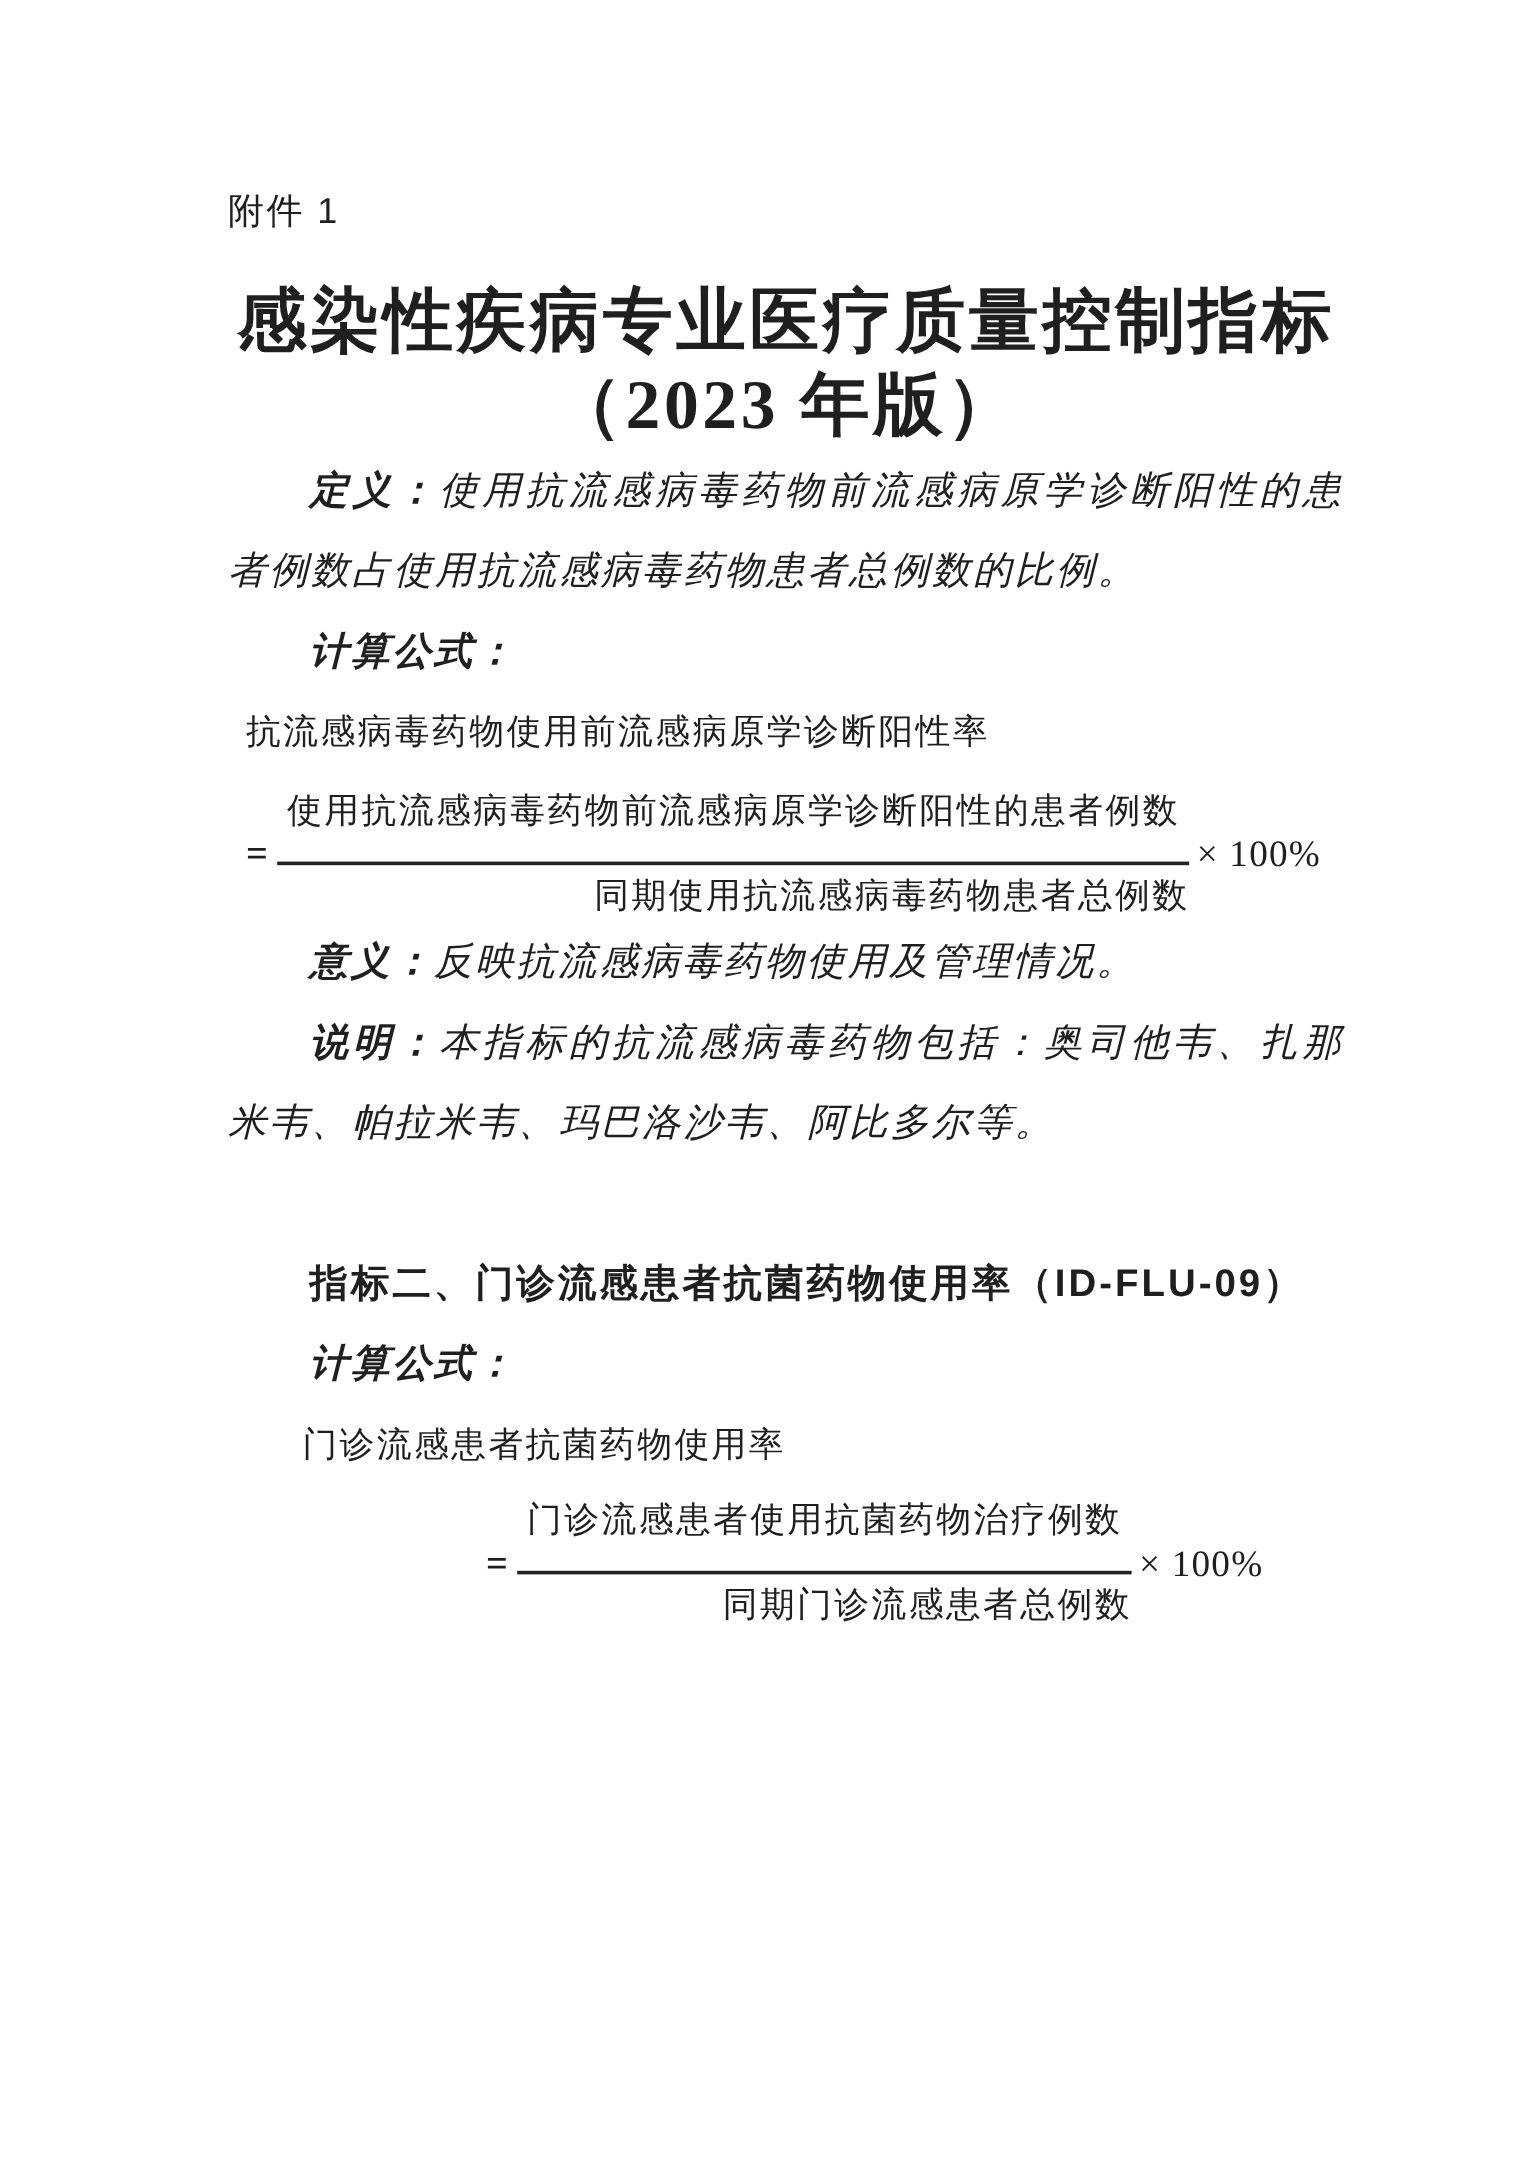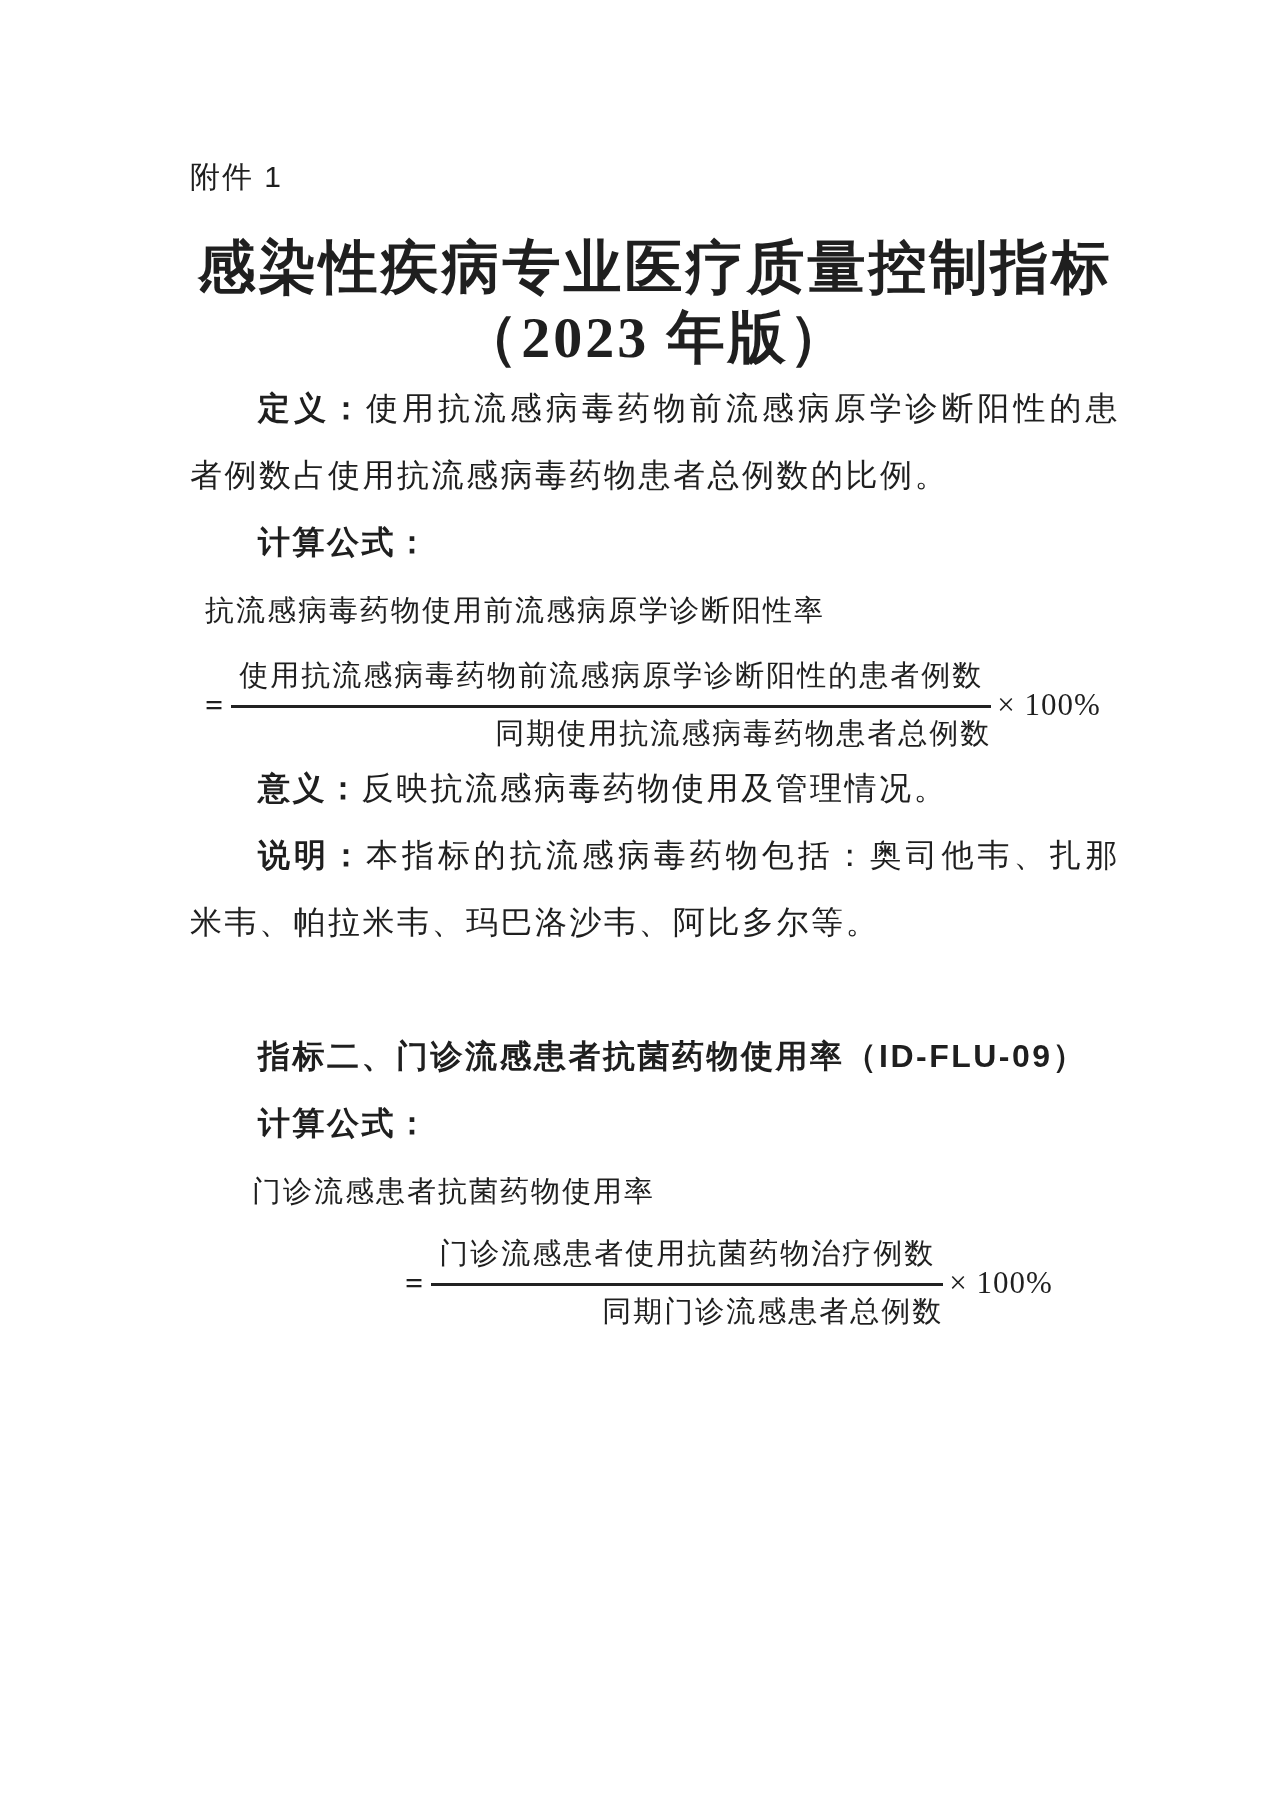--- a/index.html
+++ b/index.html
@@ -39,20 +39,21 @@
   .ind-heading-first { margin-top: 56px; }
   .ind-heading-second { margin-top: 66px; }
   .indent-line { text-indent: 68px; }
   .body-para {
     margin: 0;
     font-size: 32px;
     line-height: 67px;
     letter-spacing: 2.5px;
     text-align: justify;
     text-indent: 68px;
+    font-style: italic;
   }
   .m2 { margin-top: 2px; }
   .m1 { margin-top: 1px; }
   .lbl {
     font-weight: bold;
     font-family: "Liberation Sans", "DejaVu Sans", sans-serif;
   }
   .formula { margin: 0; }
   .f-lhs {
     margin-top: 14px;
@@ -77,21 +78,21 @@
     margin-right: 8px;
     letter-spacing: 0;
   }
   .f-frac {
     display: inline-flex;
     flex-direction: column;
     text-align: center;
   }
   .f-num {
     display: block;
-    padding: 0 8px 9px 8px;
+    padding: 0 8px 22px 8px;
     border-bottom: 3px solid #222222;
     white-space: nowrap;
   }
   .f-den {
     display: block;
     padding-top: 6px;
     white-space: nowrap;
     text-align: right;
   }
   .f-mult {

